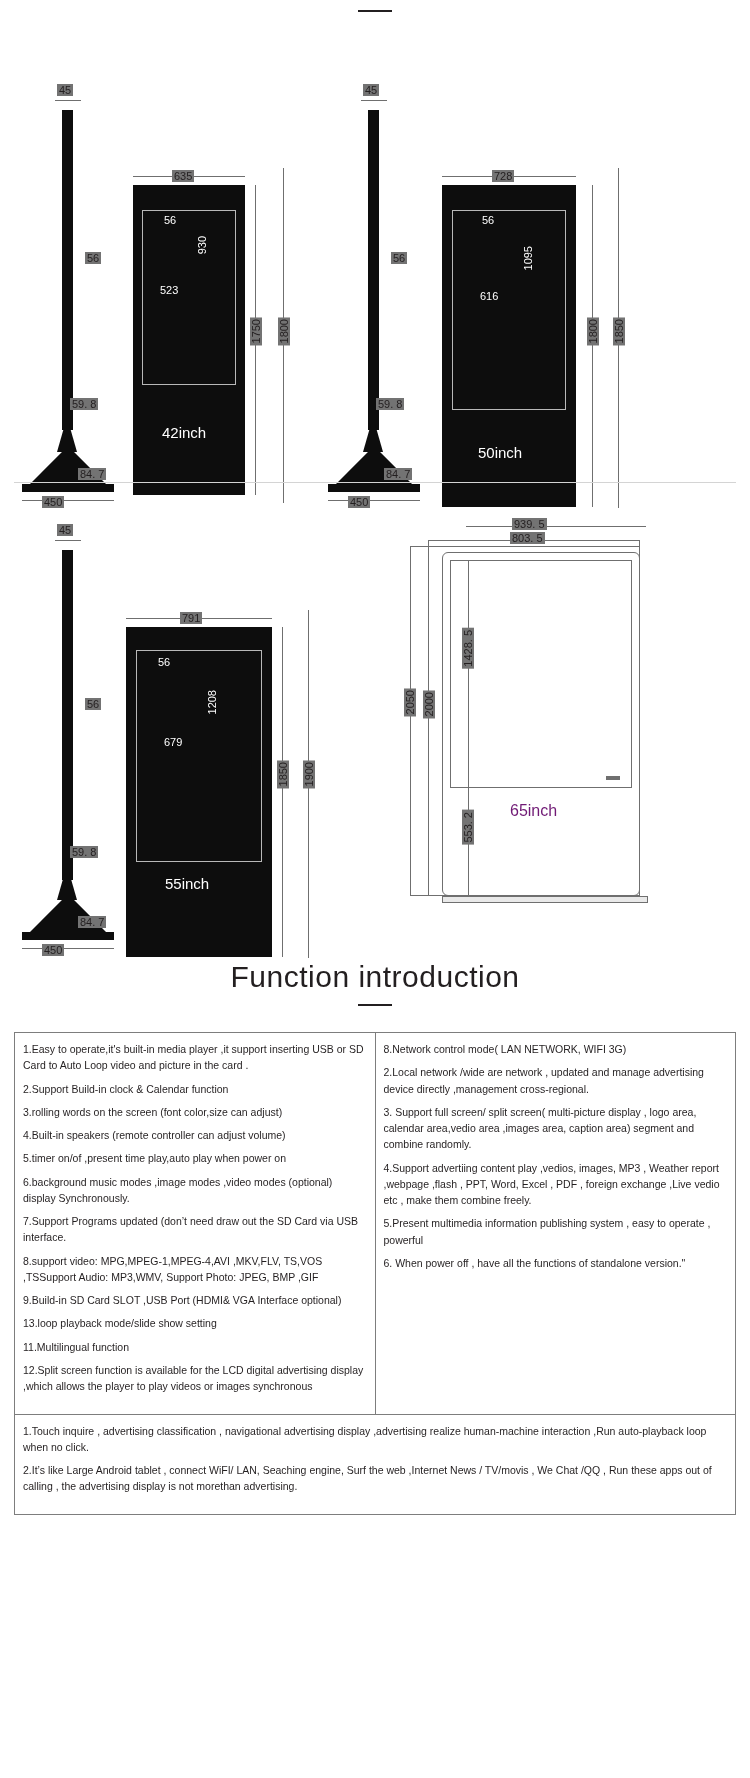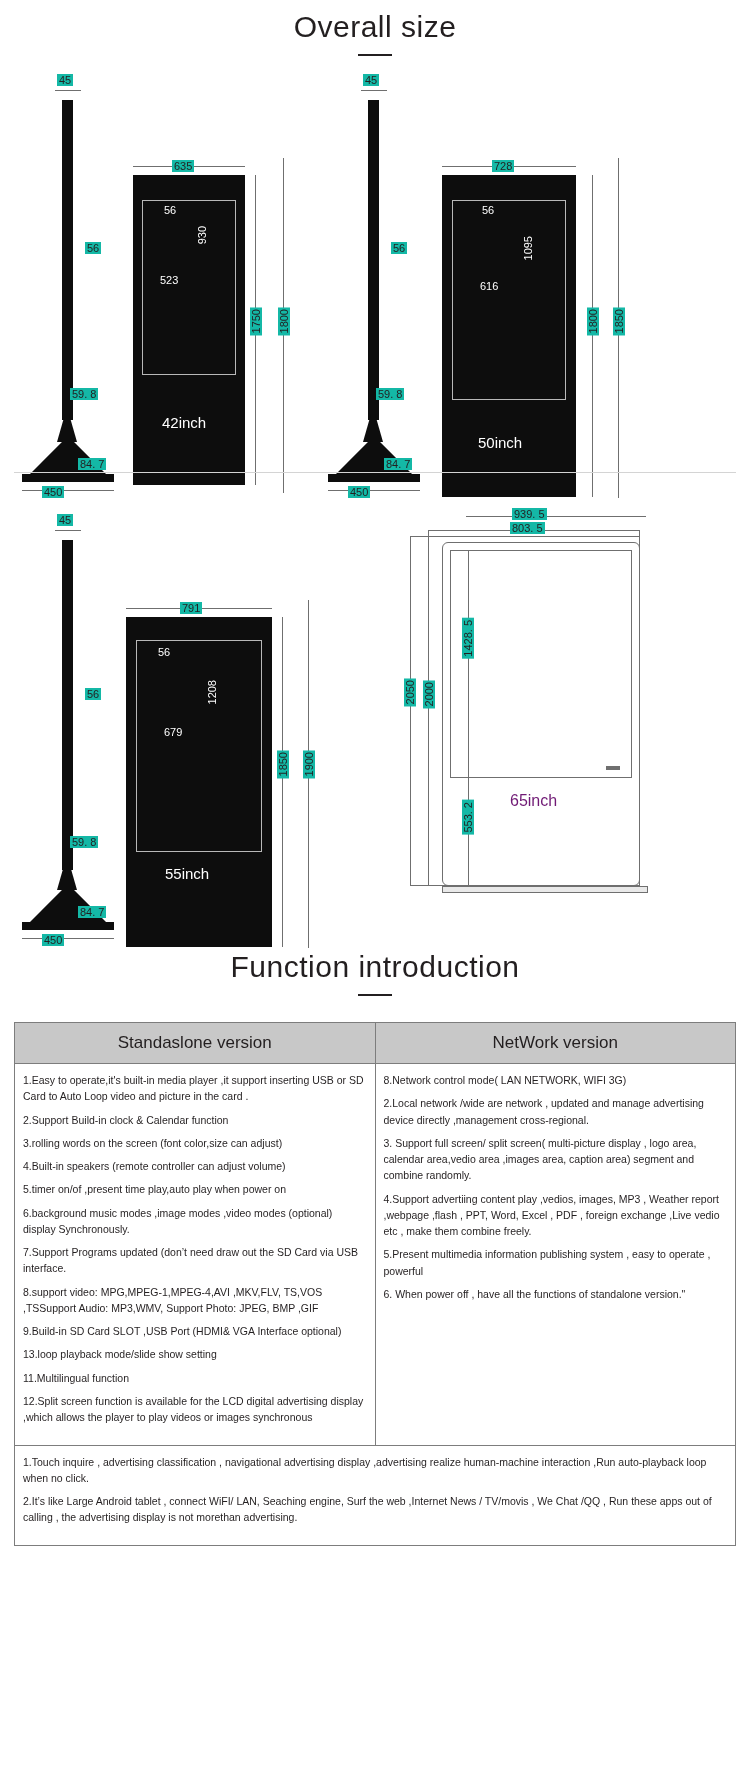--- a/index.html
+++ b/index.html
@@ -40,21 +40,21 @@
 
   .dim-line { position: absolute; background: #6f6f6f; }
   .dim-line.h { height: 1px; }
   .dim-line.v { width: 1px; }
   .dim-label {
     position: absolute;
     font-size: 11px;
     color: #231f20;
     font-family: "Liberation Sans", sans-serif;
     white-space: nowrap;
-    background: #14b8a6;
+    background: #737373;
     padding: 0 2px;
   }
   .dim-label.white { color: #ffffff; background: transparent; }
   .dim-label.vert {
     writing-mode: vertical-rl;
     text-orientation: mixed;
     transform: rotate(180deg);
     padding: 2px 0;
   }
   .dim-label.vert.white { background: transparent; }
@@ -108,21 +108,20 @@
   }
   .bottom-cell { border: none; padding: 10px 4px 4px 4px; font-size: 10.5px; line-height: 1.6; }
   .bottom-cell p { margin: 0 0 6px 0; }
 </style>
 </head>
 <body>
 
 <div class="page">
 
   <div style="position:relative;height:62px;">
-    <div class="section-title">Overall size</div>
     <div class="title-rule"></div>
   </div>
 
   <div class="drawings" style="height:410px;">
 
     <div class="draw-block" style="left:0;top:0;width:340px;height:400px;">
 
       <div class="pole" style="left:62px;top:38px;width:11px;height:320px;"></div>
       <div class="pole" style="left:57px;top:352px;width:20px;height:28px;clip-path:polygon(40% 0,60% 0,100% 100%,0 100%);"></div>
       <div class="base" style="left:22px;top:412px;width:92px;height:8px;"></div>
@@ -251,24 +250,20 @@
   </div>
 
   <div style="position:relative;height:82px;margin-top:10px;">
     <div class="section-title">Function introduction</div>
     <div class="title-rule"></div>
   </div>
 
   <div class="table-wrap">
     <table class="ftable">
       <tbody>
-          <tr>
-        <th>Standaslone version</th>
-        <th>NetWork version</th>
-      </tr>
       <tr>
         <td>
           <p>1.Easy to operate,it's built-in media player ,it support inserting USB or SD Card to Auto Loop video and picture in the card .</p>
           <p>2.Support Build-in clock &amp; Calendar function</p>
           <p>3.rolling words on the screen (font color,size can adjust)</p>
           <p>4.Built-in speakers (remote controller can adjust volume)</p>
           <p>5.timer on/of ,present time play,auto play when power on</p>
           <p>6.background music modes ,image modes ,video modes (optional) display Synchronously.</p>
           <p>7.Support Programs updated (don’t need draw out the SD Card via USB interface.</p>
           <p>8.support video: MPG,MPEG-1,MPEG-4,AVI ,MKV,FLV, TS,VOS ,TSSupport Audio: MP3,WMV, Support Photo: JPEG, BMP ,GIF</p>

